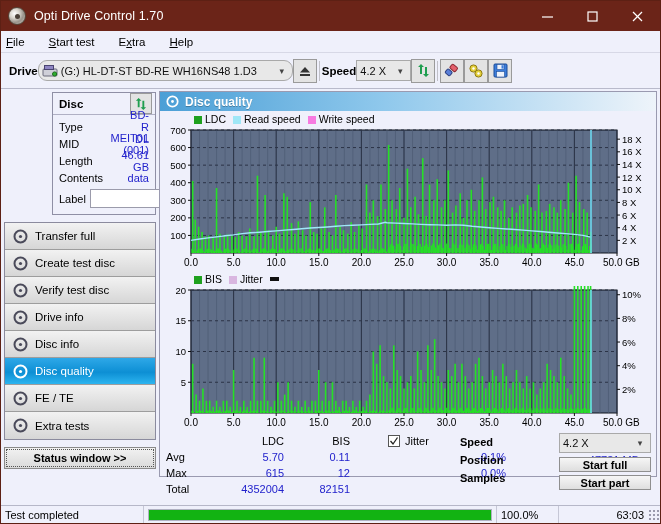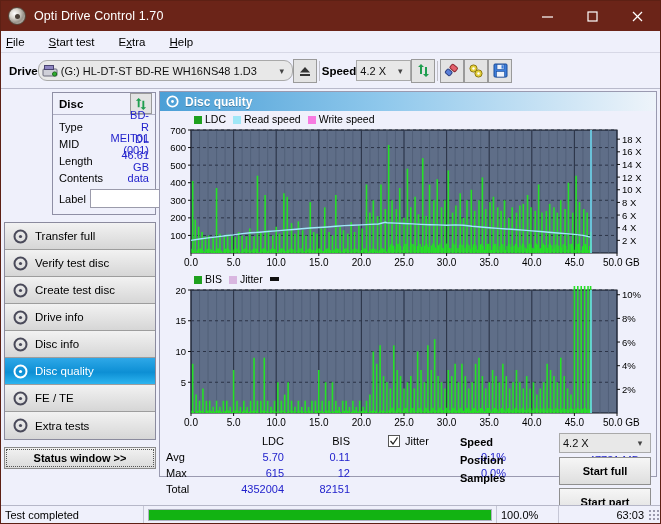--- a/index.html
+++ b/index.html
@@ -162,21 +162,21 @@
     width:12px; height:12px; border:1px solid #555; background:#fff;
     display:flex; align-items:center; justify-content:center;
   }
   .jit-val { width:118px; text-align:right; color:#2222cc; }
   .spd-block { position:absolute; left:300px; top:2px; width:185px; }
   .spd-row { display:flex; height:18px; align-items:center; }
   .spd-k { width:56px; font-weight:bold; }
   .spd-v { flex:1; text-align:right; color:#2222cc; padding-right:6px; }
   .btn-block { position:absolute; right:5px; top:2px; width:92px; }
   .btn {
-    height:28px; margin-bottom:3px; border:1px solid #8f8f8f;
+    height:15px; margin-bottom:3px; border:1px solid #8f8f8f;
     background: linear-gradient(#f6f6f6,#dedede);
     display:flex; align-items:center; justify-content:center;
     font-size:11px; font-weight:bold;text-align:center;
   }
   #speed-combo2 { height:20px; margin-bottom:4px; width:92px; background:#e8e8e8; }
   #speed-combo2 .cb-text { font-weight:normal; }
 
   
   .statusbar {
     position:absolute; left:0; bottom:0; width:661px; height:18px;
@@ -334,28 +334,28 @@
               <circle cx="7.5" cy="7.5" r="6" fill="none" stroke="#4a4a5a" stroke-width="2"></circle>
               <circle cx="7.5" cy="7.5" r="1.6" fill="#4a4a5a"></circle>
             </svg>
           <span>Transfer full</span>
         </div>
         <div class="nav-item">
           <svg class="nav-ico" viewBox="0 0 15 15">
               <circle cx="7.5" cy="7.5" r="6" fill="none" stroke="#4a4a5a" stroke-width="2"></circle>
               <circle cx="7.5" cy="7.5" r="1.6" fill="#4a4a5a"></circle>
             </svg>
-          <span>Verify test disc</span>
+          <span>Create test disc</span>
         </div>
         <div class="nav-item">
           <svg class="nav-ico" viewBox="0 0 15 15">
               <circle cx="7.5" cy="7.5" r="6" fill="none" stroke="#4a4a5a" stroke-width="2"></circle>
               <circle cx="7.5" cy="7.5" r="1.6" fill="#4a4a5a"></circle>
             </svg>
-          <span>Create test disc</span>
+          <span>Verify test disc</span>
         </div>
         <div class="nav-item">
           <svg class="nav-ico" viewBox="0 0 15 15">
               <circle cx="7.5" cy="7.5" r="6" fill="none" stroke="#4a4a5a" stroke-width="2"></circle>
               <circle cx="7.5" cy="7.5" r="1.6" fill="#4a4a5a"></circle>
             </svg>
           <span>Drive info</span>
         </div>
         <div class="nav-item">
           <svg class="nav-ico" viewBox="0 0 15 15">

